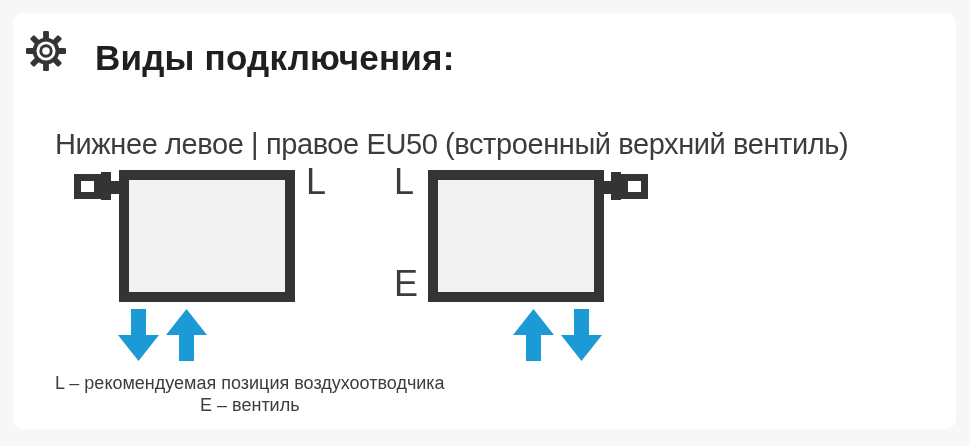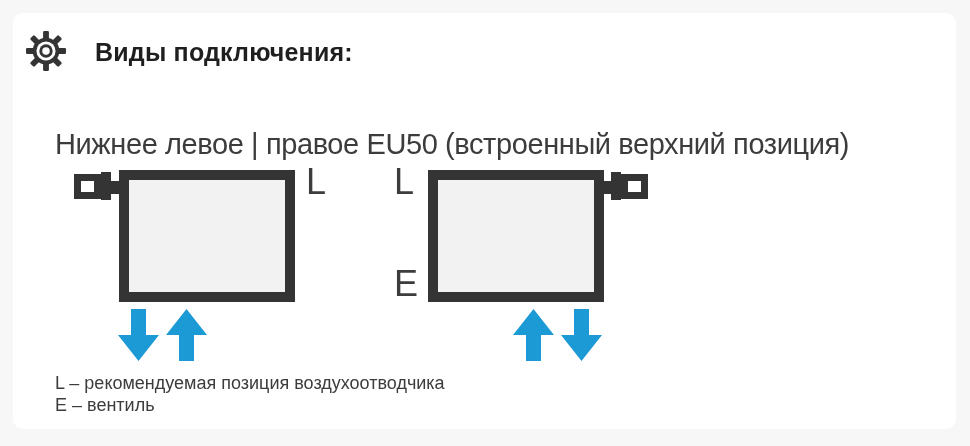--- a/index.html
+++ b/index.html
@@ -16,21 +16,21 @@
     width: 943px; height: 416px;
     background: var(--card-bg, #FFFFFF);
     border-radius: 10px;
   }
   .abs { position: absolute; }
 
   
   .gear-svg { position: absolute; left: 26px; top: 30px; width: 40px; height: 42px; color: var(--outline-dark, #343434); }
   .page-title {
     position: absolute; left: 95px; top: 40px;
-    font-size: 25px; font-weight: 700; color: var(--text-primary, #1F1F1F);
+    font-size: 35px; font-weight: 700; color: var(--text-primary, #1F1F1F);
     letter-spacing: 0.2px; white-space: nowrap; line-height: 1;
   }
 
   
   .subtitle {
     position: absolute; left: 55px; top: 130px;
     font-size: 29px; font-weight: 400; color: var(--text-secondary, #3C3C3C);
     letter-spacing: -0.4px; white-space: nowrap; line-height: 1;
   }
 
@@ -60,21 +60,21 @@
   }
 
   
   .arrow { position: absolute; width: 41px; height: 52px; color: var(--arrow-blue, #1B9AD6); }
 
   
   .legend {
     position: absolute; left: 55px; top: 372px;
     font-size: 18px; line-height: 22px; color: var(--text-secondary, #3C3C3C);
   }
-  .legend div { white-space: nowrap; }
+  .legend div { white-space: nowrap; text-align: center; }
 </style>
 </head>
 <body>
 
 <div class="stage">
 
   <div class="card"></div>
 
   <svg class="gear-svg" viewBox="0 0 48 48" aria-hidden="true">
     <g fill="currentColor">
@@ -87,21 +87,21 @@
       <rect x="20.5" y="0" width="7" height="11" rx="1.5" transform="rotate(270 24 24)"></rect>
       <rect x="20.5" y="0" width="7" height="11" rx="1.5" transform="rotate(315 24 24)"></rect>
       <circle cx="24" cy="24" r="16" fill="currentColor"></circle>
       <circle cx="24" cy="24" r="11.5" fill="#FFFFFF"></circle>
       <circle cx="24" cy="24" r="8" fill="currentColor"></circle>
       <circle cx="24" cy="24" r="4.5" fill="#FFFFFF"></circle>
     </g>
   </svg>
   <div class="page-title">Виды подключения:</div>
 
-  <div class="subtitle">Нижнее левое | правое EU50 (встроенный верхний позиция)</div>
+  <div class="subtitle">Нижнее левое | правое EU50 (встроенный верхний вентиль)</div>
 
   <div class="radiator left"></div>
   <div>
     <div class="valve-box abs" style="left:74px;"></div>
     <div class="valve-bar abs" style="left:101px;"></div>
     <div class="valve-nub abs" style="left:111px;"></div>
   </div>
   <div class="marker" style="left:306px; top:164px;">L</div>
   <svg class="arrow" style="left:118px; top:309px;" viewBox="0 0 41 52" aria-hidden="true">
     <polygon fill="currentColor" points="20.5,52 41,26 28,26 28,0 13,0 13,26 0,26"></polygon>

